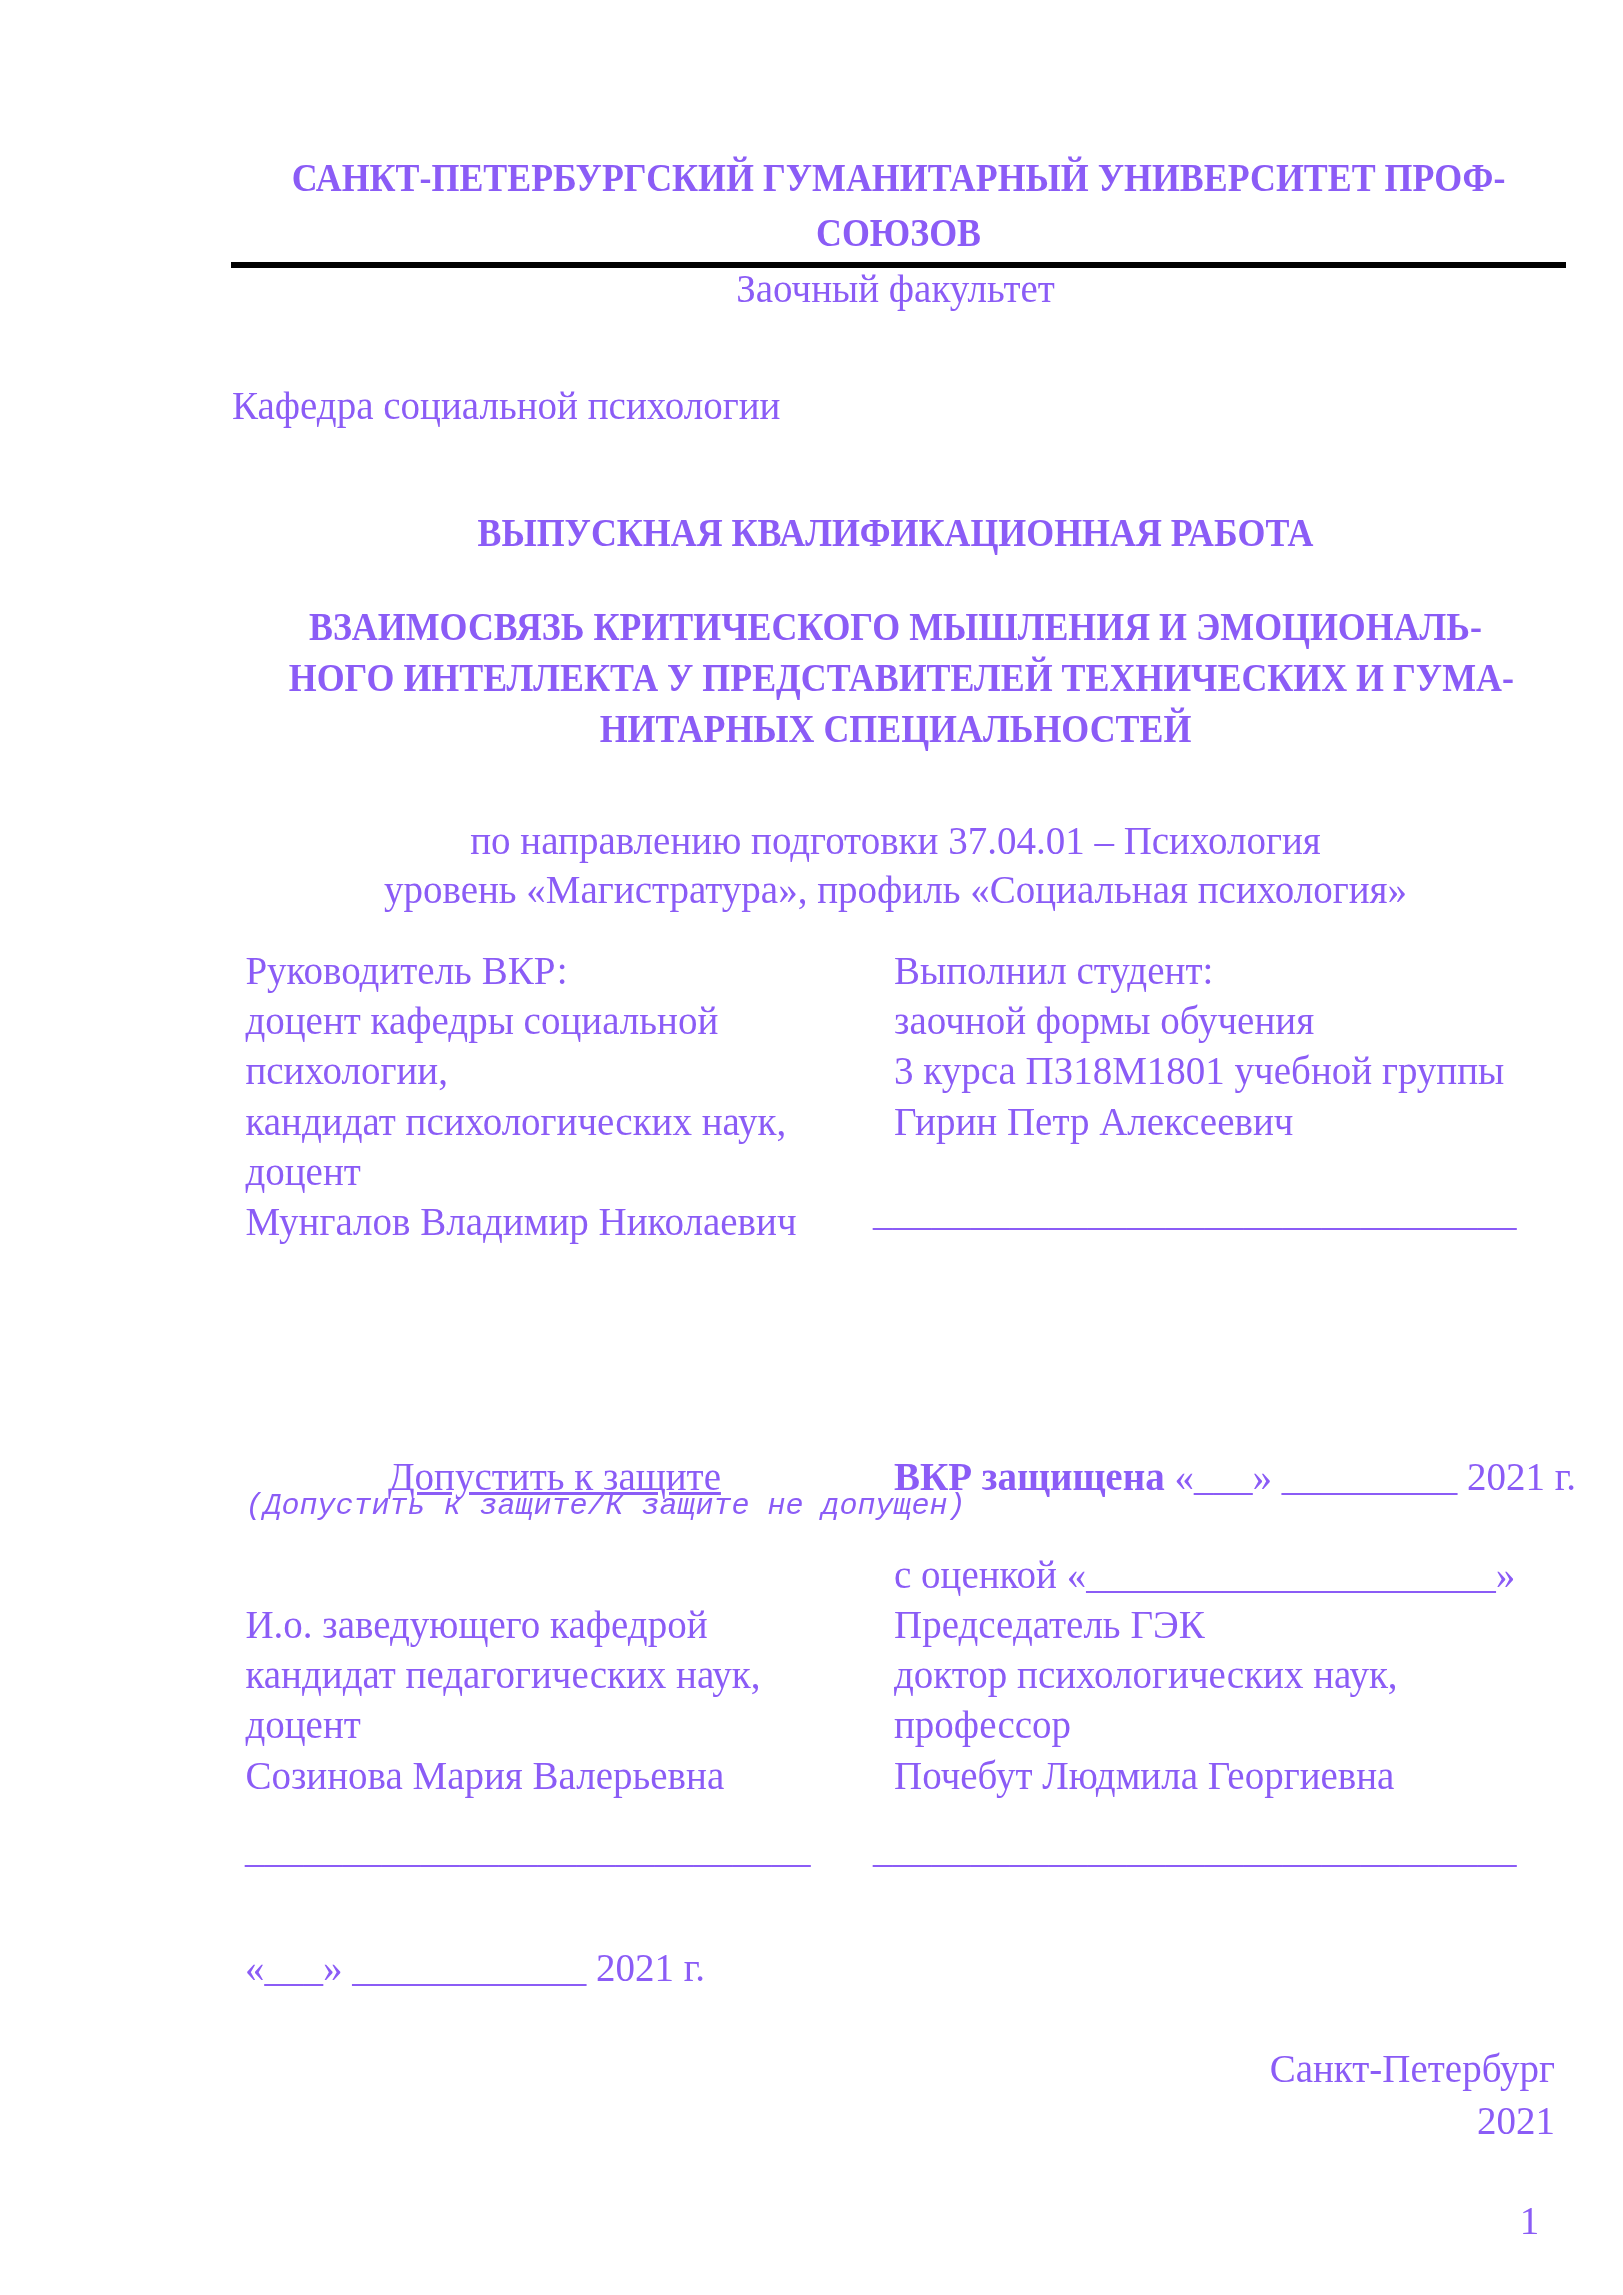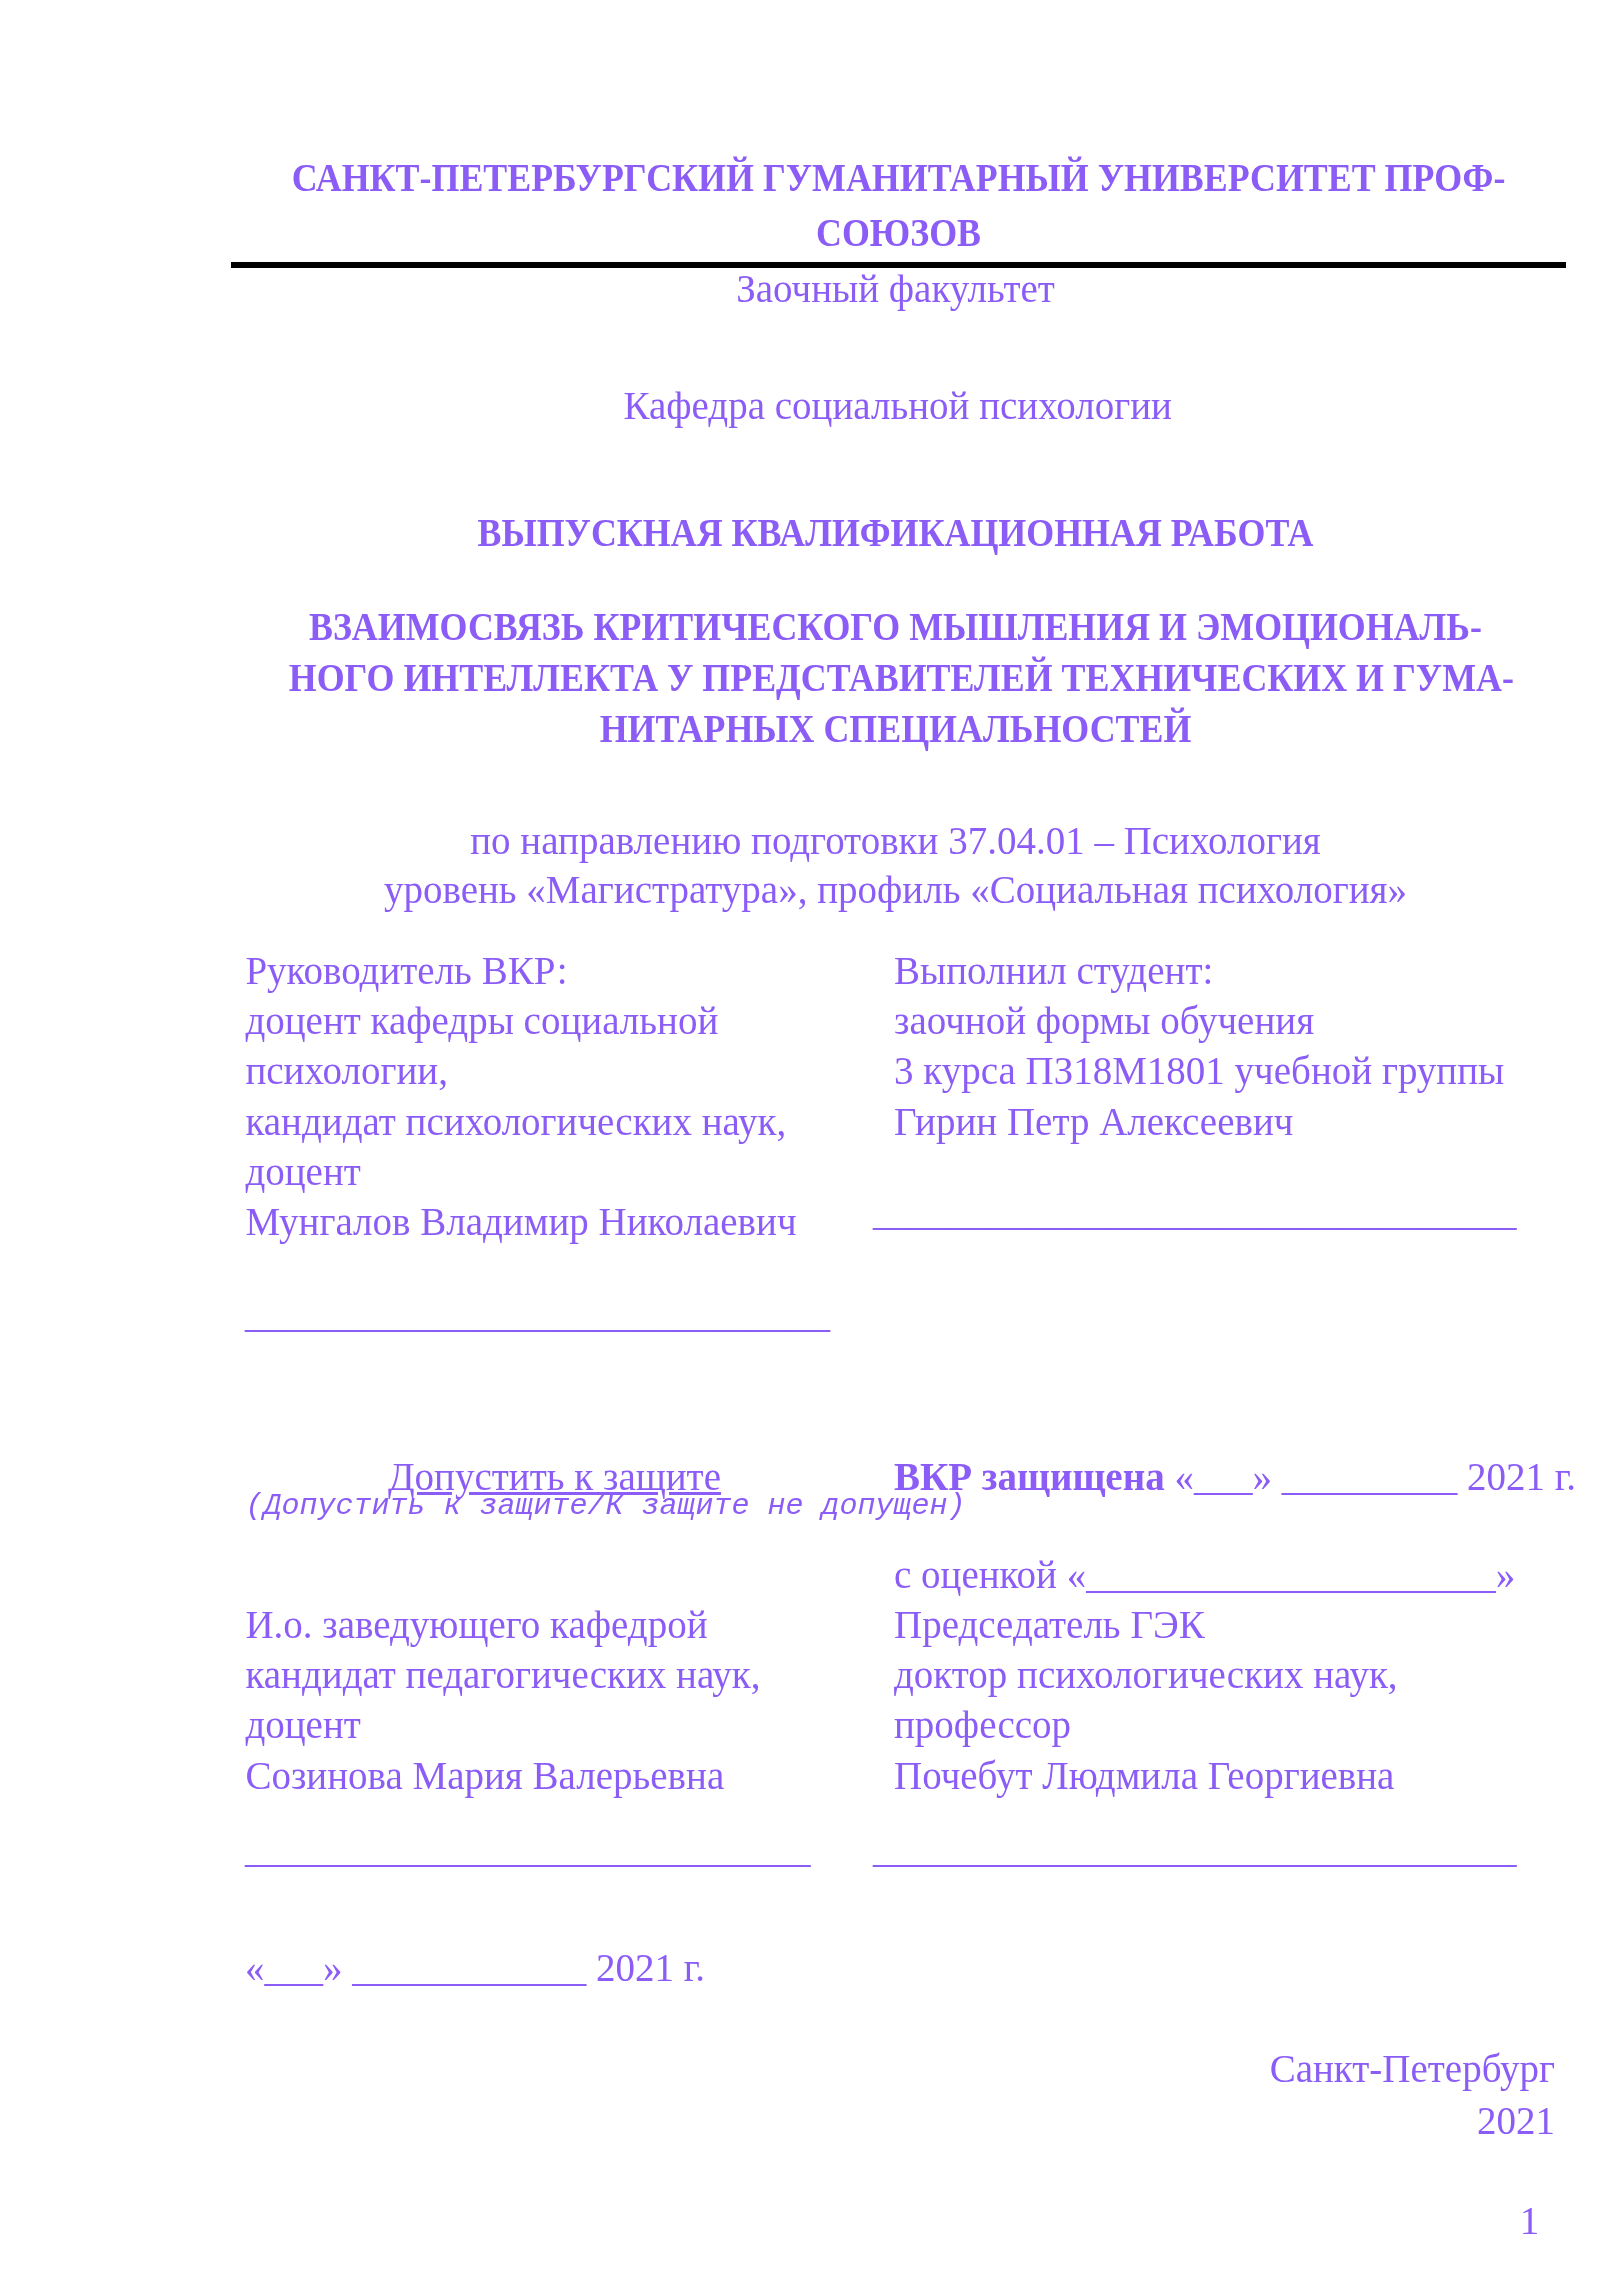--- a/index.html
+++ b/index.html
@@ -30,21 +30,21 @@
     line-height: 55px;
     border-bottom: 6.3px solid #000000;
     padding-bottom: 2.4px;
   }
   .caps-line {
     white-space: nowrap;
     transform: scaleX(0.92);
     transform-origin: 50% 50%;
   }
   .center-line { left: 236px; width: 1319px; text-align: center; }
-  .right-line  { left: 248px; width: 1319px; text-align: center; padding-right: 19.6px; box-sizing: border-box; }
+  .right-line  { left: 232px; width: 1319px; text-align: left; padding-right: 19.6px; box-sizing: border-box; }
   .bold { font-weight: bold; }
   .title-block { left: 236px; width: 1319px; text-align: center; font-weight: bold; line-height: 51px; }
   .program-block { left: 236px; width: 1319px; text-align: center; line-height: 49px; }
 
   
   .row {
     left: 236px;
     width: 1319px;
     display: grid;
     grid-template-columns: 637px 1fr;
@@ -124,21 +124,20 @@
     <div class="cell-l">доцент</div>
     <div class="cell-r"></div>
   </div>
   <div class="abs row" style="top:1197px">
     <div class="cell-l">Мунгалов Владимир Николаевич</div>
     <div class="cell-r"></div>
   </div>
 
   <div class="abs sig" style="top:1192px; left:873px">_________________________________</div>
 
-  <div class="abs sig" style="top:1294px; left:245px">______________________________</div>
 
   <div class="abs row" style="top:1452px">
     <div class="cell-l cell-center">
       <span class="underlined">Допустить к защите</span>
     </div>
     <div class="cell-r">
       <span class="bold">ВКР защищена</span><span> «___» _________ 2021 г.</span>
     </div>
   </div>
 

